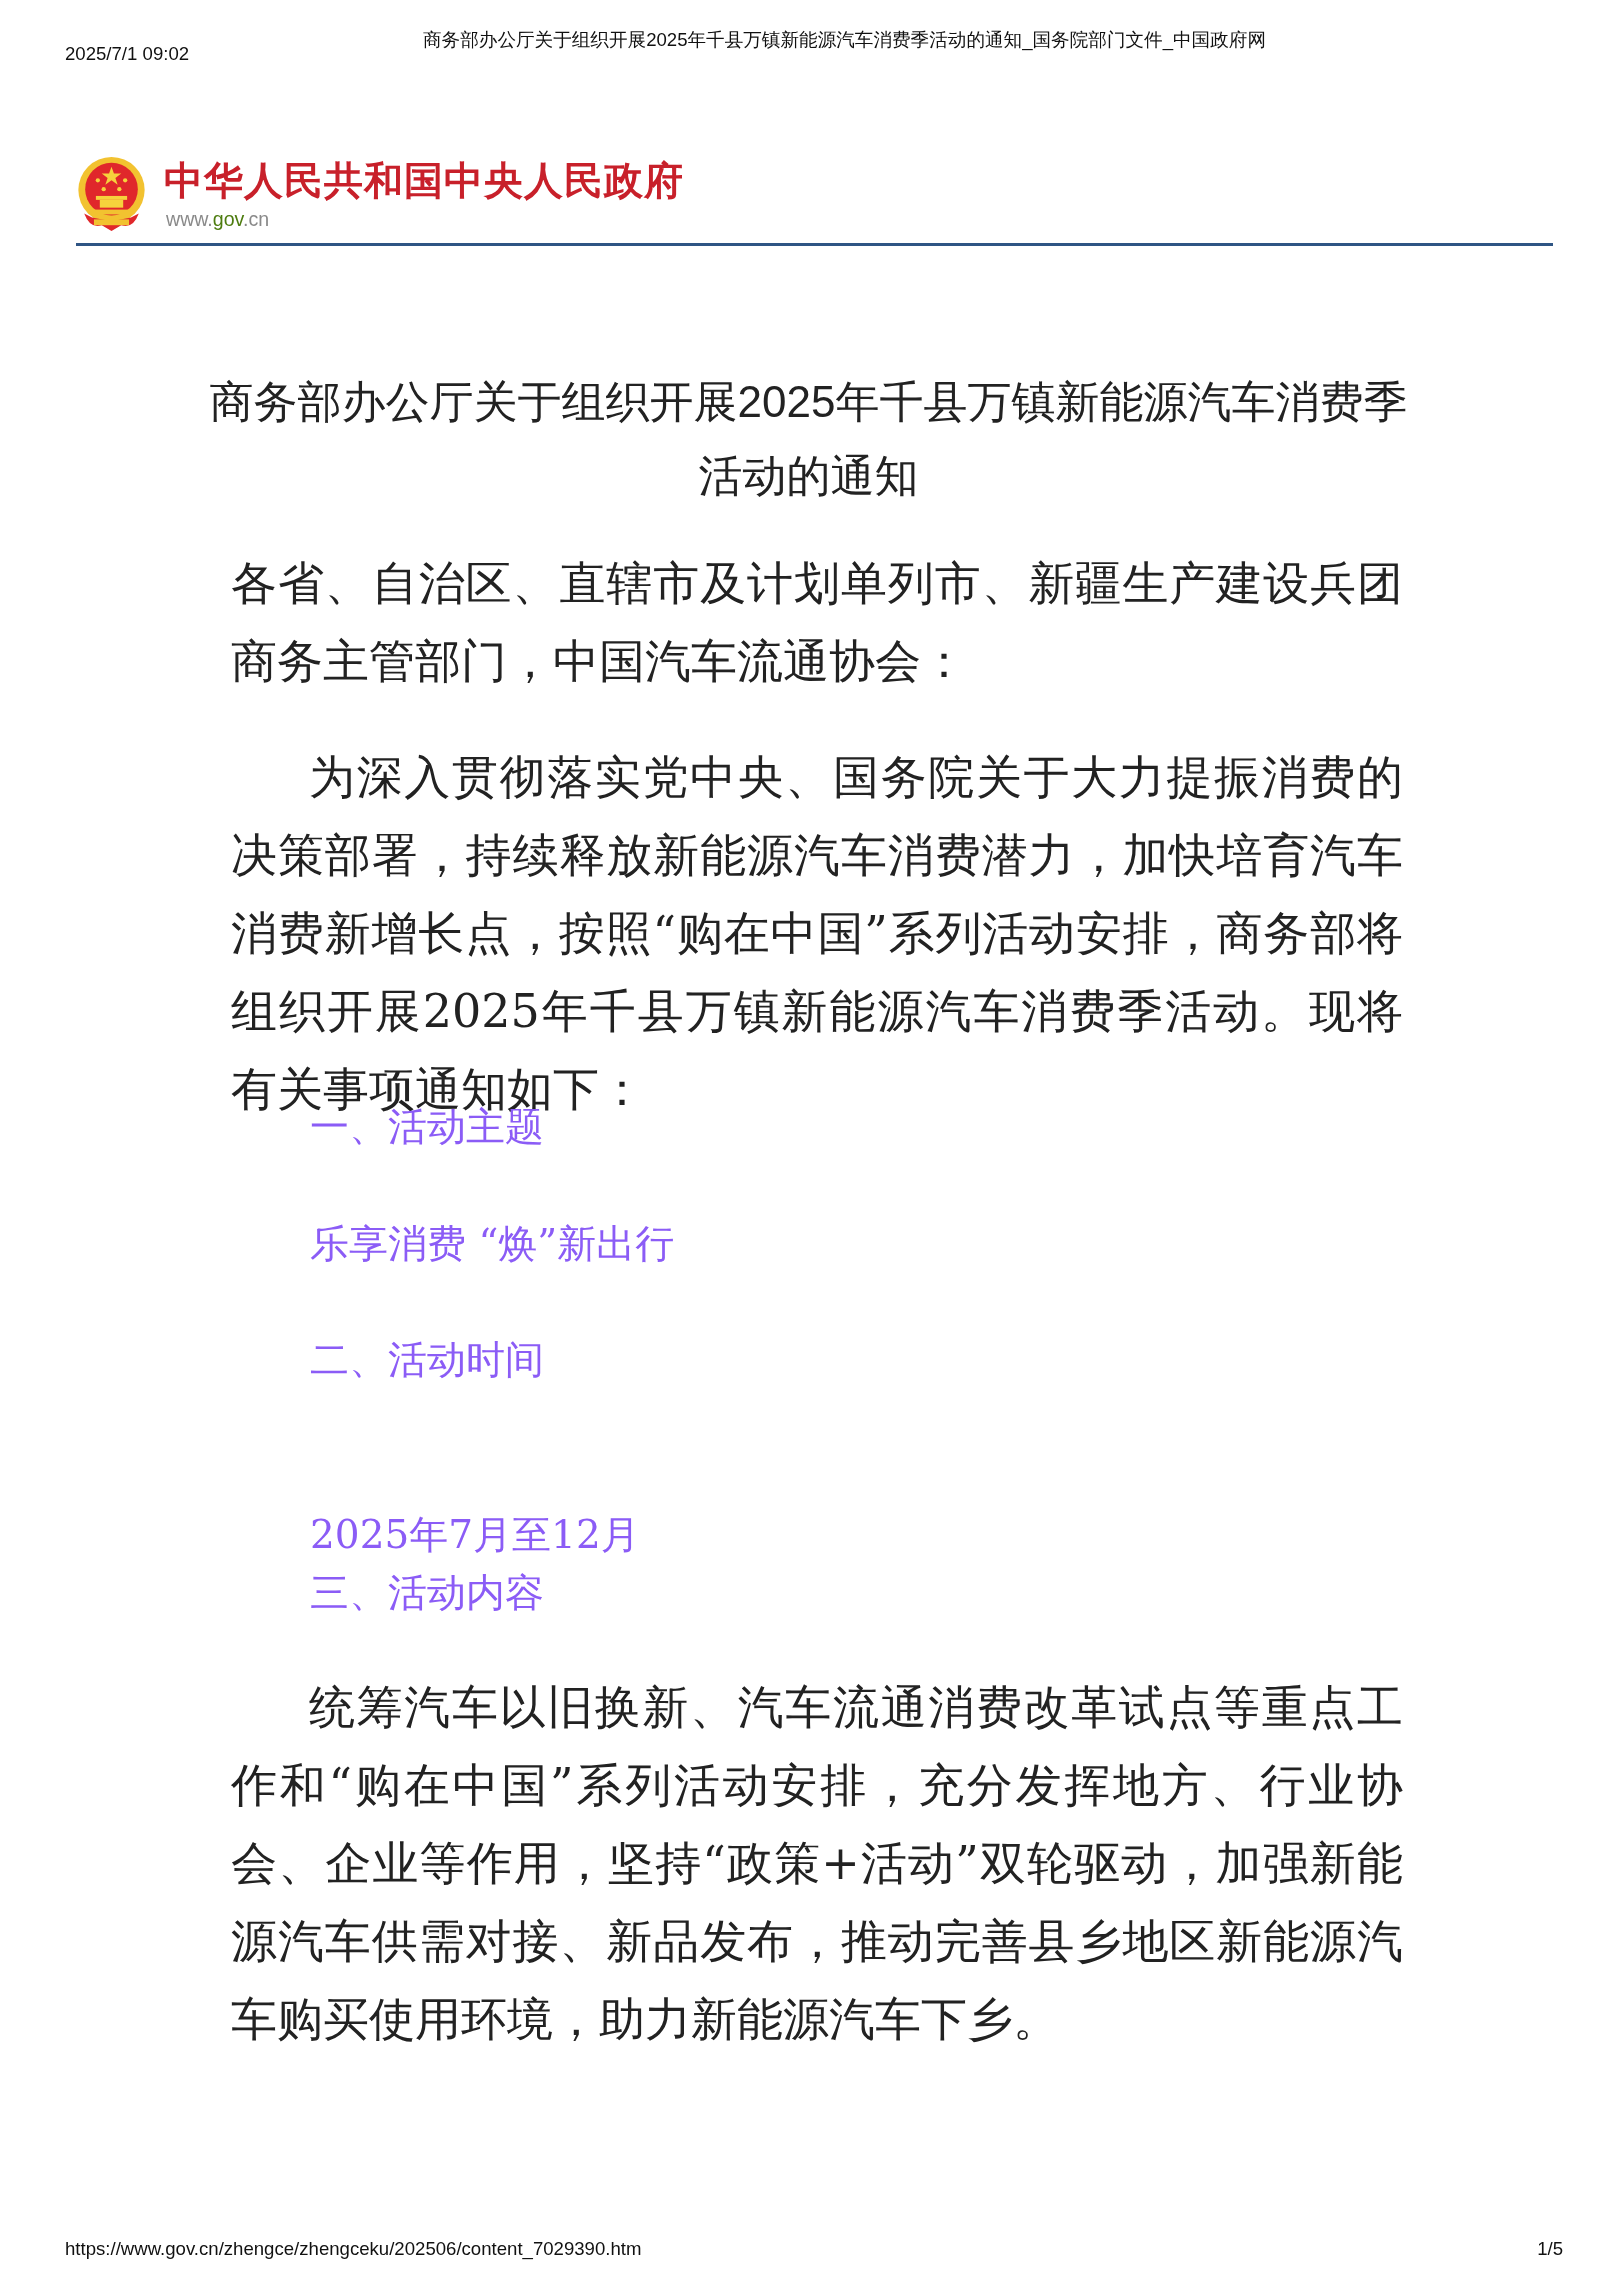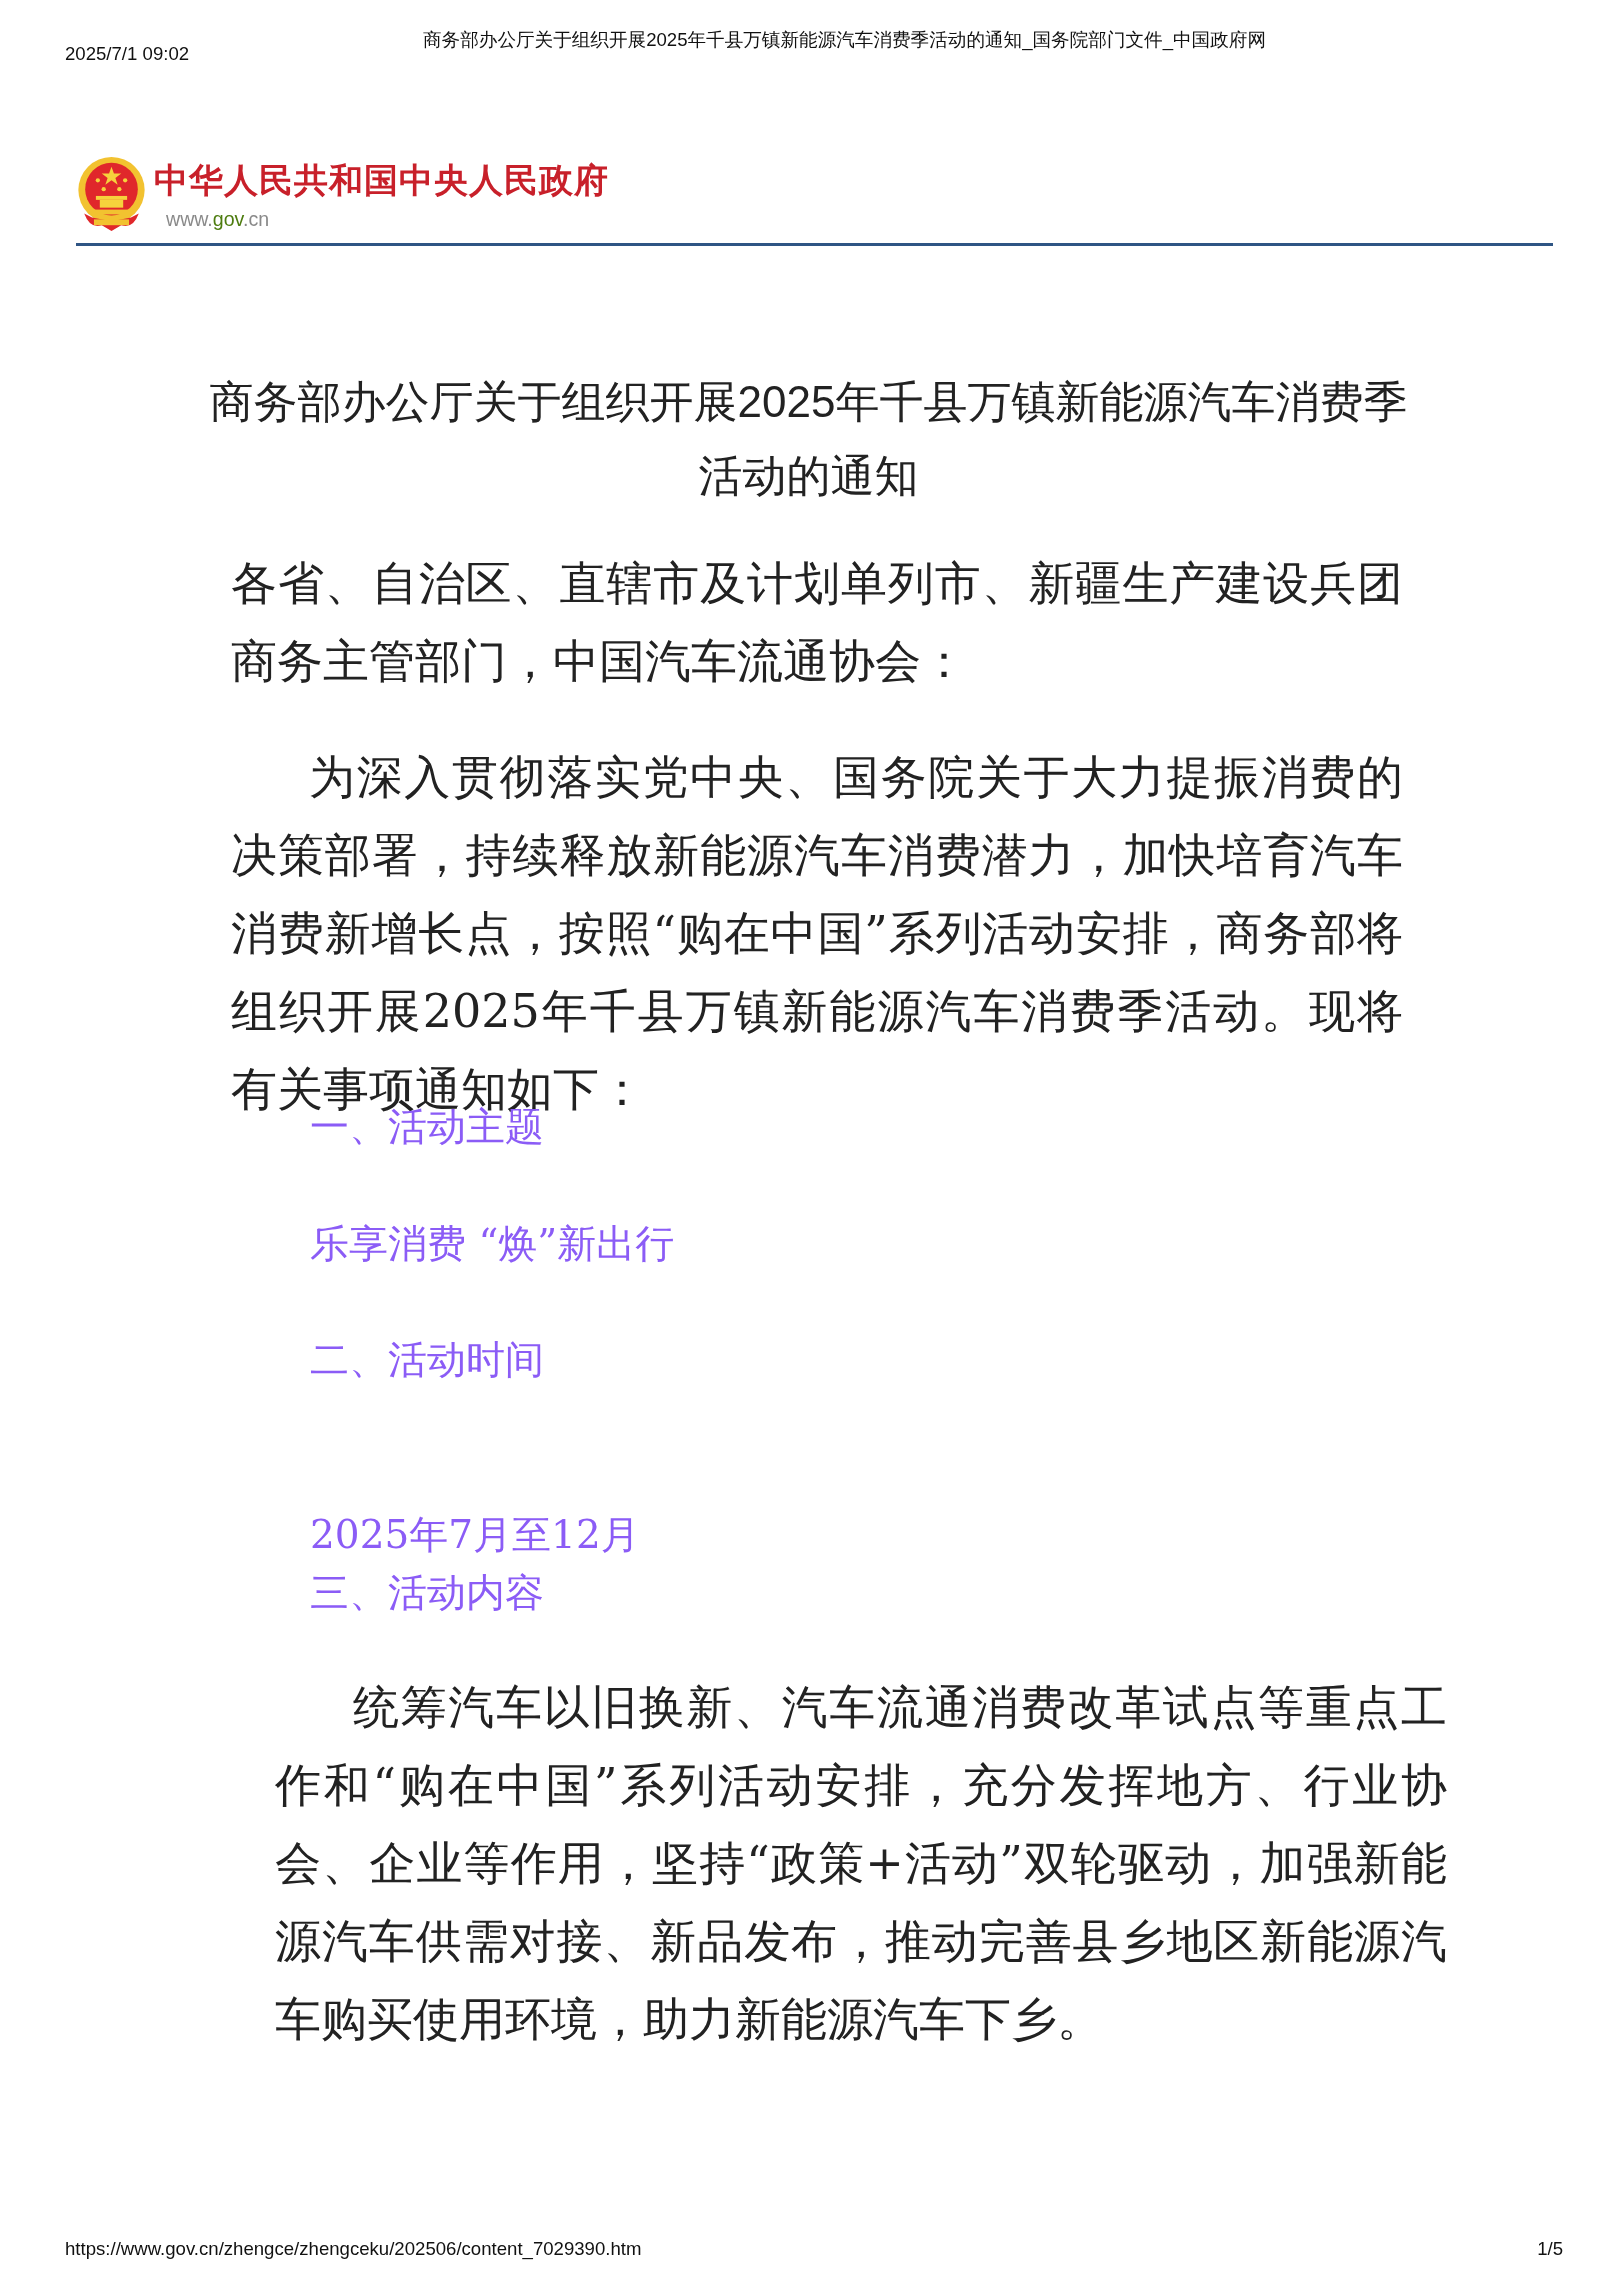--- a/index.html
+++ b/index.html
@@ -8,21 +8,21 @@
     position: absolute; font-family: "Liberation Sans", sans-serif; font-size: 18.6px; color: #111111; white-space: nowrap;
   }
   .print-header-left { left: 65px; top: 43px; }
   .print-header-title { left: 0; width: 1620px; text-align: center; top: 27px; }
   .print-header-title span { margin-left: 69px; }
   .print-footer-url { left: 65px; top: 2238px; }
   .print-footer-page { right: 57px; top: 2238px; }
 
   .brand { position: absolute; left: 76px; top: 155px; height: 78px; }
   .emblem { position: absolute; left: 0; top: 0; width: 71px; height: 78px; }
-  .brand-name { position: absolute; left: 78px; top: 2px; font-family: "DejaVu Sans", sans-serif; font-weight: bold; font-size: 34px; line-height: 47px; color: #c8202a; letter-spacing: 1px; white-space: nowrap; }
+  .brand-name { position: absolute; left: 88px; top: 2px; font-family: "DejaVu Sans", sans-serif; font-weight: bold; font-size: 39px; line-height: 47px; color: #c8202a; letter-spacing: 1px; white-space: nowrap; }
   .brand-url { position: absolute; left: 90px; top: 53px; font-family: "Liberation Sans", sans-serif; font-size: 19.6px; color: #8a8a8a; white-space: nowrap; }
   .brand-url .red { color: #4d7c0f; }
   .rule { position: absolute; left: 76px; top: 243px; width: 1477px; height: 2.9px; background: #2f5584; }
 
   .doc-title { position: absolute; left: 196px; width: 1225px; top: 365px; text-align: center;
     font-family: Liberation Sans, sans-serif; font-size: 44px; line-height: 74px; color: #222222; }
 
   .text { position: absolute; left: 231px; width: 1172px; font-family: "DejaVu Serif", serif; font-size: 46px; line-height: 78px; color: #222222; text-align: justify; }
   .indent { text-indent: 78px; }
   .sec { position: absolute; left: 310px; font-family: "DejaVu Serif", serif; font-size: 39px; line-height: 78px; color: #8b5cf6; white-space: nowrap; }
@@ -59,17 +59,17 @@
 
 <div class="text indent" style="top:738px;">为深入贯彻落实党中央、国务院关于大力提振消费的决策部署，持续释放新能源汽车消费潜力，加快培育汽车消费新增长点，按照“购在中国”系列活动安排，商务部将组织开展2025年千县万镇新能源汽车消费季活动。现将有关事项通知如下：</div>
 
 <div class="sec" style="top:1088px;">一、活动主题</div>
 <div class="sec" style="top:1205px;">乐享消费 “焕”新出行</div>
 
 <div class="sec" style="top:1321px;">二、活动时间</div>
 <div class="sec" style="top:1496px;">2025年7月至12月</div>
 
 <div class="sec" style="top:1554px;">三、活动内容</div>
-<div class="text indent" style="top:1668px;margin-left:44px;">统筹汽车以旧换新、汽车流通消费改革试点等重点工作和“购在中国”系列活动安排，充分发挥地方、行业协会、企业等作用，坚持“政策+活动”双轮驱动，加强新能源汽车供需对接、新品发布，推动完善县乡地区新能源汽车购买使用环境，助力新能源汽车下乡。</div>
+<div class="text indent" style="top:1668px;">统筹汽车以旧换新、汽车流通消费改革试点等重点工作和“购在中国”系列活动安排，充分发挥地方、行业协会、企业等作用，坚持“政策+活动”双轮驱动，加强新能源汽车供需对接、新品发布，推动完善县乡地区新能源汽车购买使用环境，助力新能源汽车下乡。</div>
 
 <div class="print-footer-url">https://www.gov.cn/zhengce/zhengceku/202506/content_7029390.htm</div>
 <div class="print-footer-page">1/5</div>
 
 
 </body></html>

